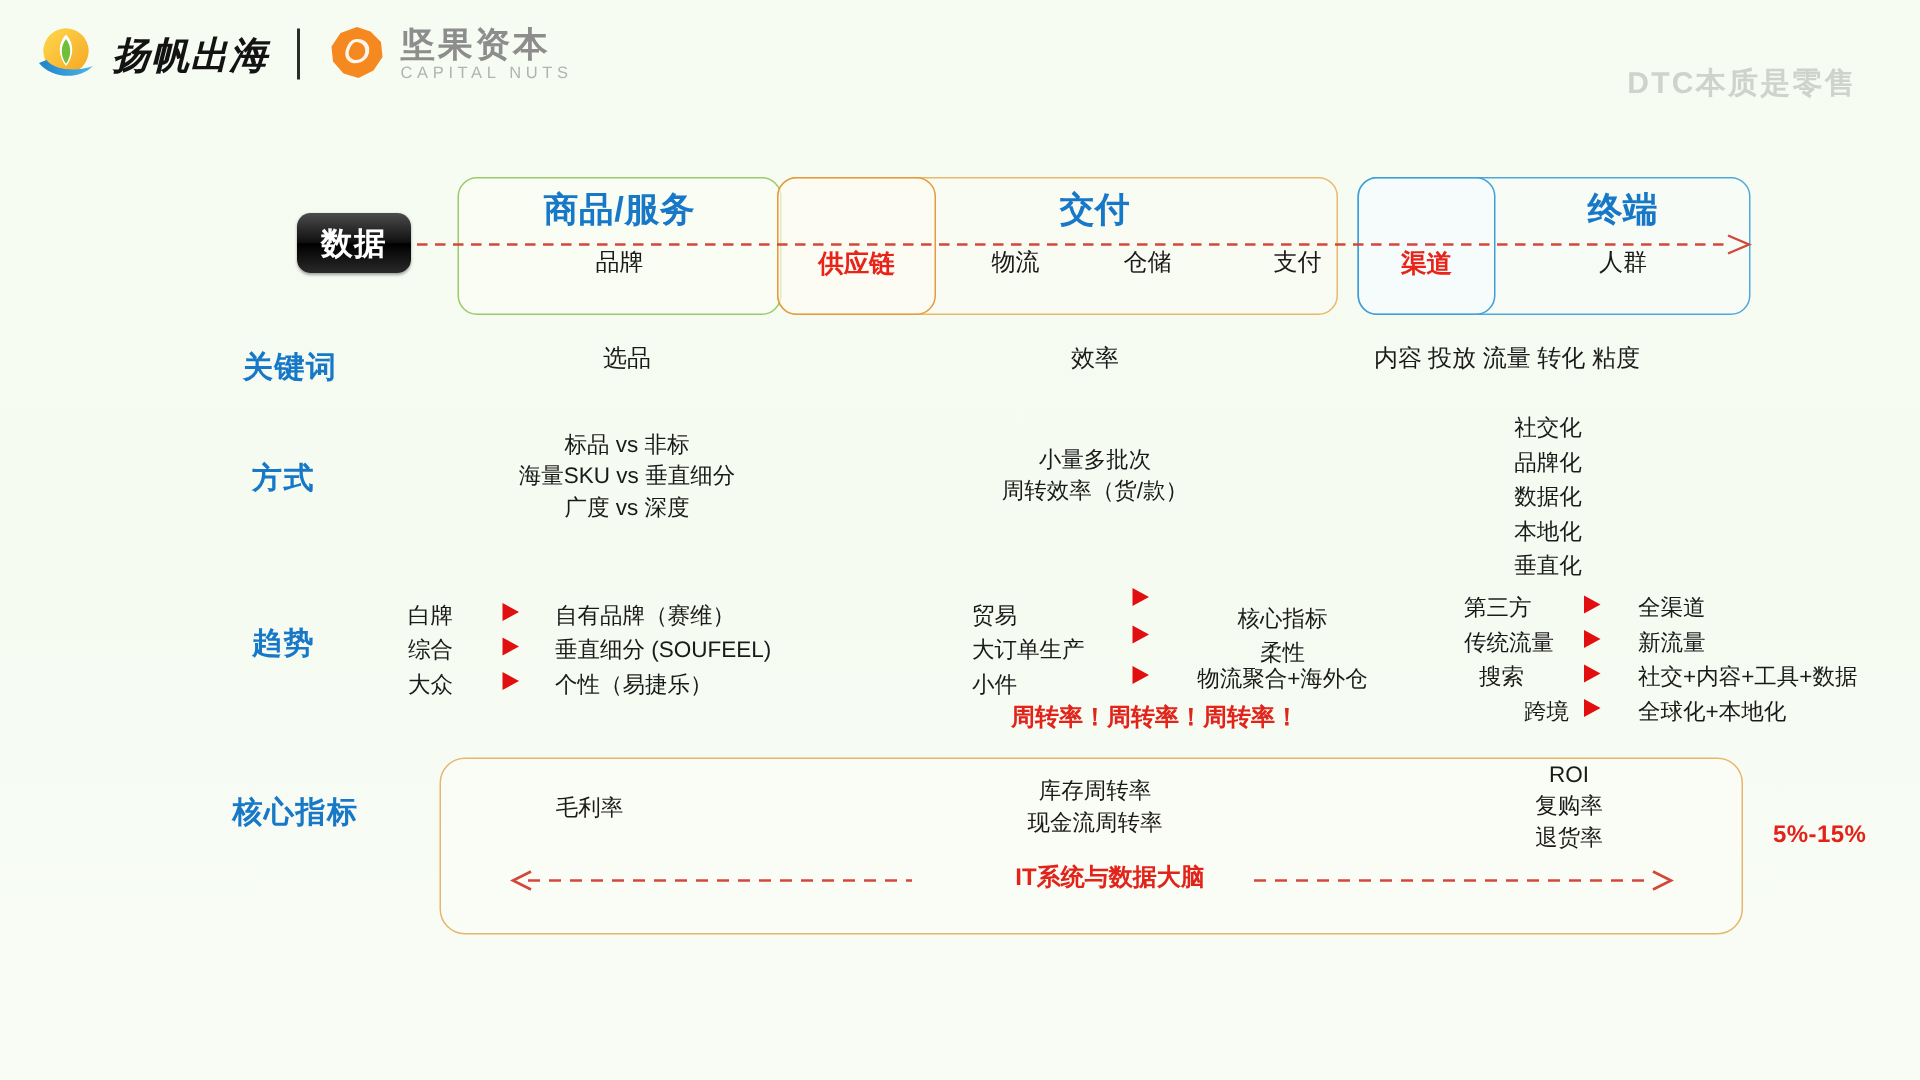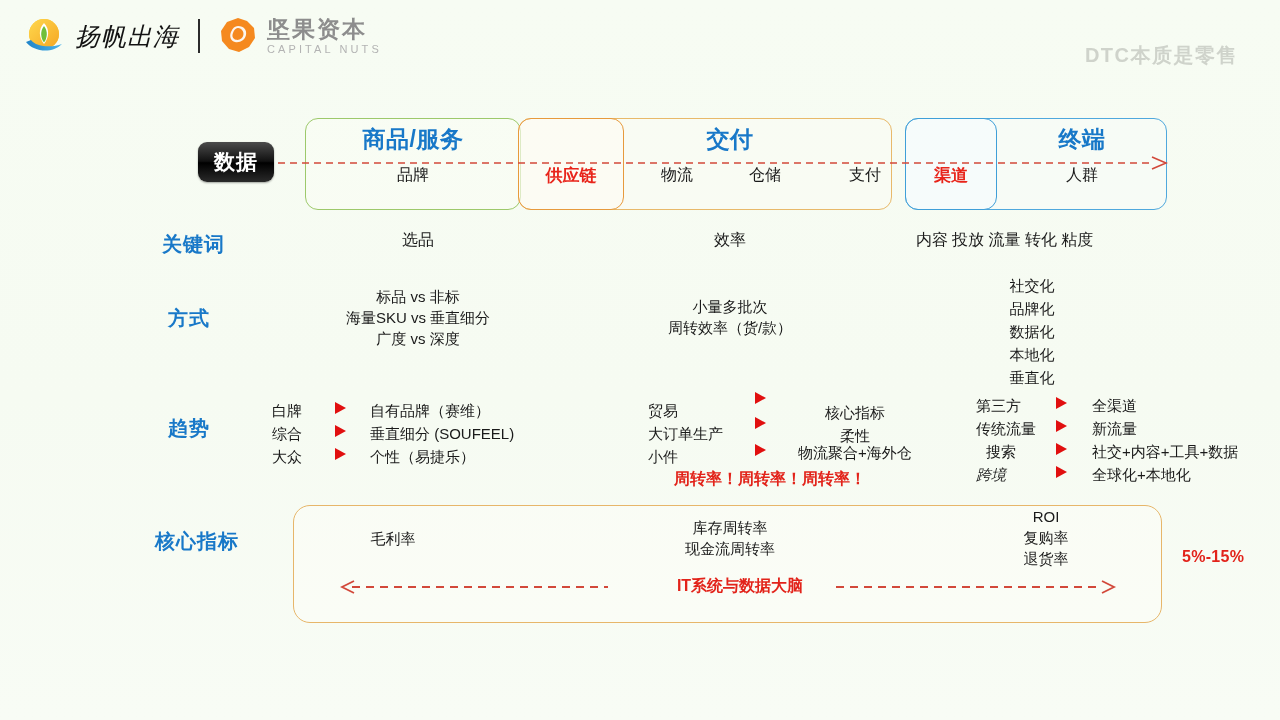--- a/index.html
+++ b/index.html
@@ -13,21 +13,21 @@
     position: relative;
     width: 1280px; height: 720px;
     background: linear-gradient(180deg, #f7fcf3 0%, #f6fbf2 55%, #f8fcf5 100%);
   }
 
   
   .header { position: absolute; left: 0; top: 0; width: 1280px; height: 78px; }
   .logo-group { position: absolute; left: 22px; top: 14px; display: flex; align-items: center; }
   .logo-mark { width: 44px; height: 44px; position: relative; }
   .logo-text-cn {
-    font-size: 25px; font-weight: normal; font-style: italic;
+    font-size: 25px; font-weight: bold; font-style: italic;
     color: #131313; letter-spacing: 1px; margin-left: 9px;
     font-family: "Liberation Sans", sans-serif;
   }
   .logo-div {
     width: 2px; height: 34px; background: #2b2b2b;
     margin: 0 18px 0 19px;
   }
   .logo-mark2 { width: 40px; height: 40px; position: relative; }
   .nuts-wrap { margin-left: 9px; line-height: 1; }
   .nuts-cn { font-size: 23px; font-weight: bold; color: #8d8d8d; letter-spacing: 2px; }
@@ -213,21 +213,21 @@
   <div class="arrow-tri" style="left:755px; top:417px;"></div>
   <div class="arrow-tri" style="left:755px; top:444px;"></div>
   <div class="txt c" style="left:760px; top:402px; width:190px;">核心指标</div>
   <div class="txt c" style="left:760px; top:425px; width:190px;">柔性</div>
   <div class="txt c" style="left:755px; top:442px; width:200px;">物流聚合+海外仓</div>
   <div class="txt red c" style="left:600px; top:468px; width:340px; font-size:16px;">周转率！周转率！周转率！</div>
 
   <div class="txt" style="left:976px; top:395px;">第三方</div>
   <div class="txt" style="left:976px; top:418px;">传统流量</div>
   <div class="txt" style="left:976px; top:441px;margin-left:10px;">搜索</div>
-  <div class="txt" style="left:976px; top:464px;font-style:italic;">跨境</div>
+  <div class="txt" style="left:1016px; top:464px;">跨境</div>
   <div class="arrow-tri" style="left:1056px; top:397px;"></div>
   <div class="arrow-tri" style="left:1056px; top:420px;"></div>
   <div class="arrow-tri" style="left:1056px; top:443px;"></div>
   <div class="arrow-tri" style="left:1056px; top:466px;"></div>
   <div class="txt" style="left:1092px; top:395px;">全渠道</div>
   <div class="txt" style="left:1092px; top:418px;">新流量</div>
   <div class="txt" style="left:1092px; top:441px;">社交+内容+工具+数据</div>
   <div class="txt" style="left:1092px; top:464px;">全球化+本地化</div>
 
   <div class="rowlabel" style="left:155px; top:528px;">核心指标</div>

